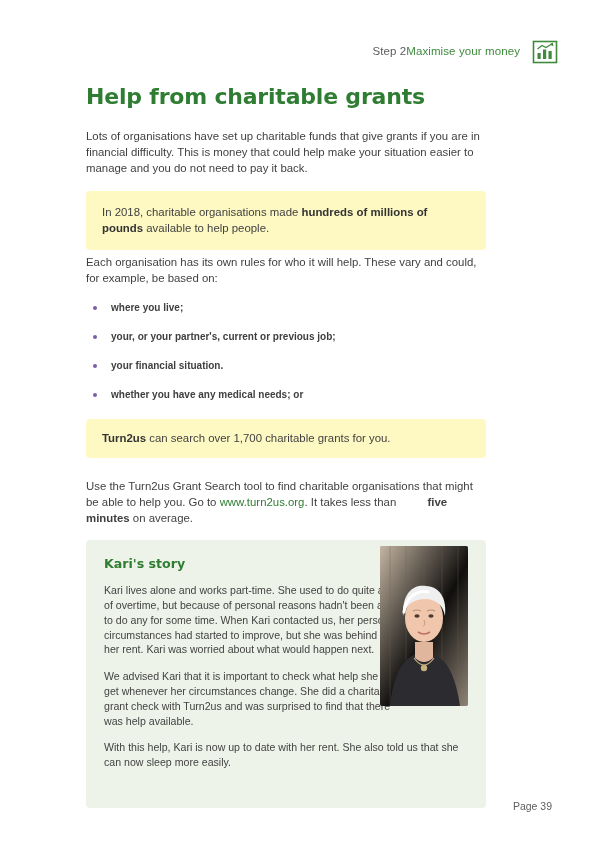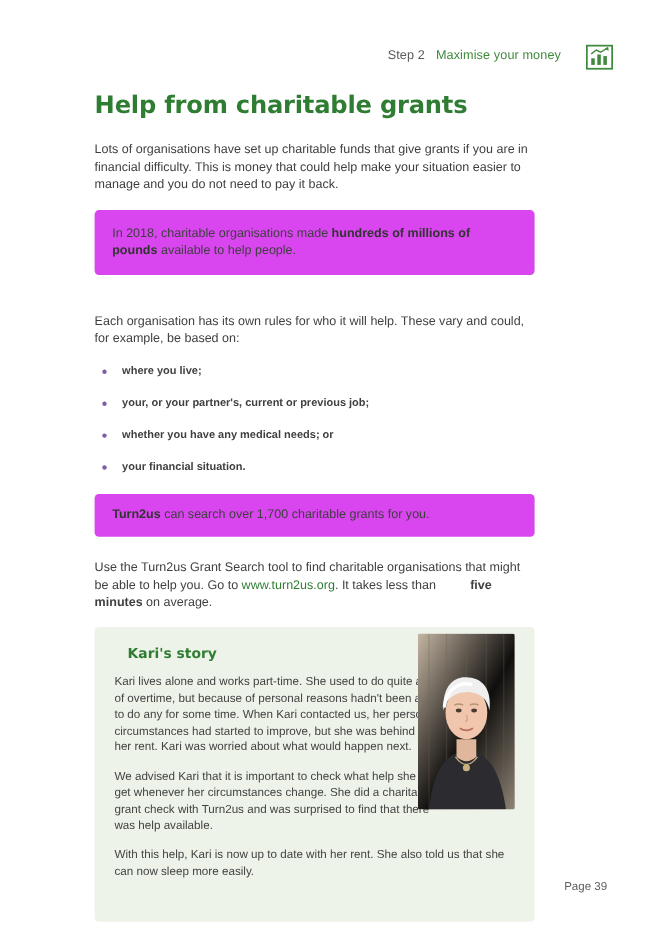--- a/index.html
+++ b/index.html
@@ -23,21 +23,20 @@
     height: 848px;
   }
 
   
   .header {
     position: absolute;
     right: 48px;
     top: 38px;
     display: flex;
     align-items: center;
-    gap: 10px;
   }
   .header-step {
     font-size: 11.5px;
     color: #5b5b5b;
     letter-spacing: 0.1px;
   }
   .header-title {
     font-size: 11.5px;
     color: #3f8a3c;
     letter-spacing: 0.1px;
@@ -69,27 +68,27 @@
 
   p.body {
     font-size: 11.4px;
     line-height: 16.2px;
     color: #3f3f3f;
     margin: 0 0 14px 0;
   }
 
   
   .callout {
-    background: #d946ef;
+    background: #fef9c3;
     border-radius: 4px;
     padding: 13px 16px 14px 16px;
     font-size: 11.4px;
     line-height: 16.2px;
     color: #3f3f3f;
-    margin: 4px 0 34px 0;
+    margin: 4px 0 4px 0;
   }
   .callout.small {
     padding: 11px 16px 11px 16px;
     margin-bottom: 20px;
   }
   .callout b { font-weight: bold; color: #333; }
 
   
   ul.bullets {
     list-style: none;
@@ -129,21 +128,21 @@
     background: #eef3e9;
     border-radius: 4px;
     margin-top: 6px;
     padding: 16px 18px 18px 18px;
     min-height: 268px;
   }
   .story h2 {
     font-size: 12.6px;
     font-weight: bold;
     color: #2f7d32;
-    margin: 0 0 12px 12px;
+    margin: 0 0 12px 0;
     font-family: "DejaVu Sans", sans-serif;
   }
   .story p {
     font-size: 10.6px;
     line-height: 14.8px;
     color: #434343;
     margin: 0 0 12px 0;
     width: 300px;
   }
   .story p.wide {
@@ -198,22 +197,22 @@
 
     <div class="callout">
       <span>In 2018, charitable organisations made </span><b>hundreds of millions of pounds</b><span> available to help people.</span>
     </div>
 
     <p class="body">Each organisation has its own rules for who it will help. These vary and could, for example, be based on:</p>
 
     <ul class="bullets">
       <li>where you live;</li>
       <li>your, or your partner's, current or previous job;</li>
+      <li>your financial situation.</li>
       <li>whether you have any medical needs; or</li>
-      <li>your financial situation.</li>
     </ul>
 
     <div class="callout small">
       <b>Turn2us</b><span> can search over 1,700 charitable grants for you.</span>
     </div>
 
     <p class="body">
       <span>Use the Turn2us Grant Search tool to find charitable organisations that might be able to help you. Go to </span><a class="link" href="#">www.turn2us.org</a><span>. It takes less than </span><strong>five minutes</strong><span> on average.</span>
     </p>
 

